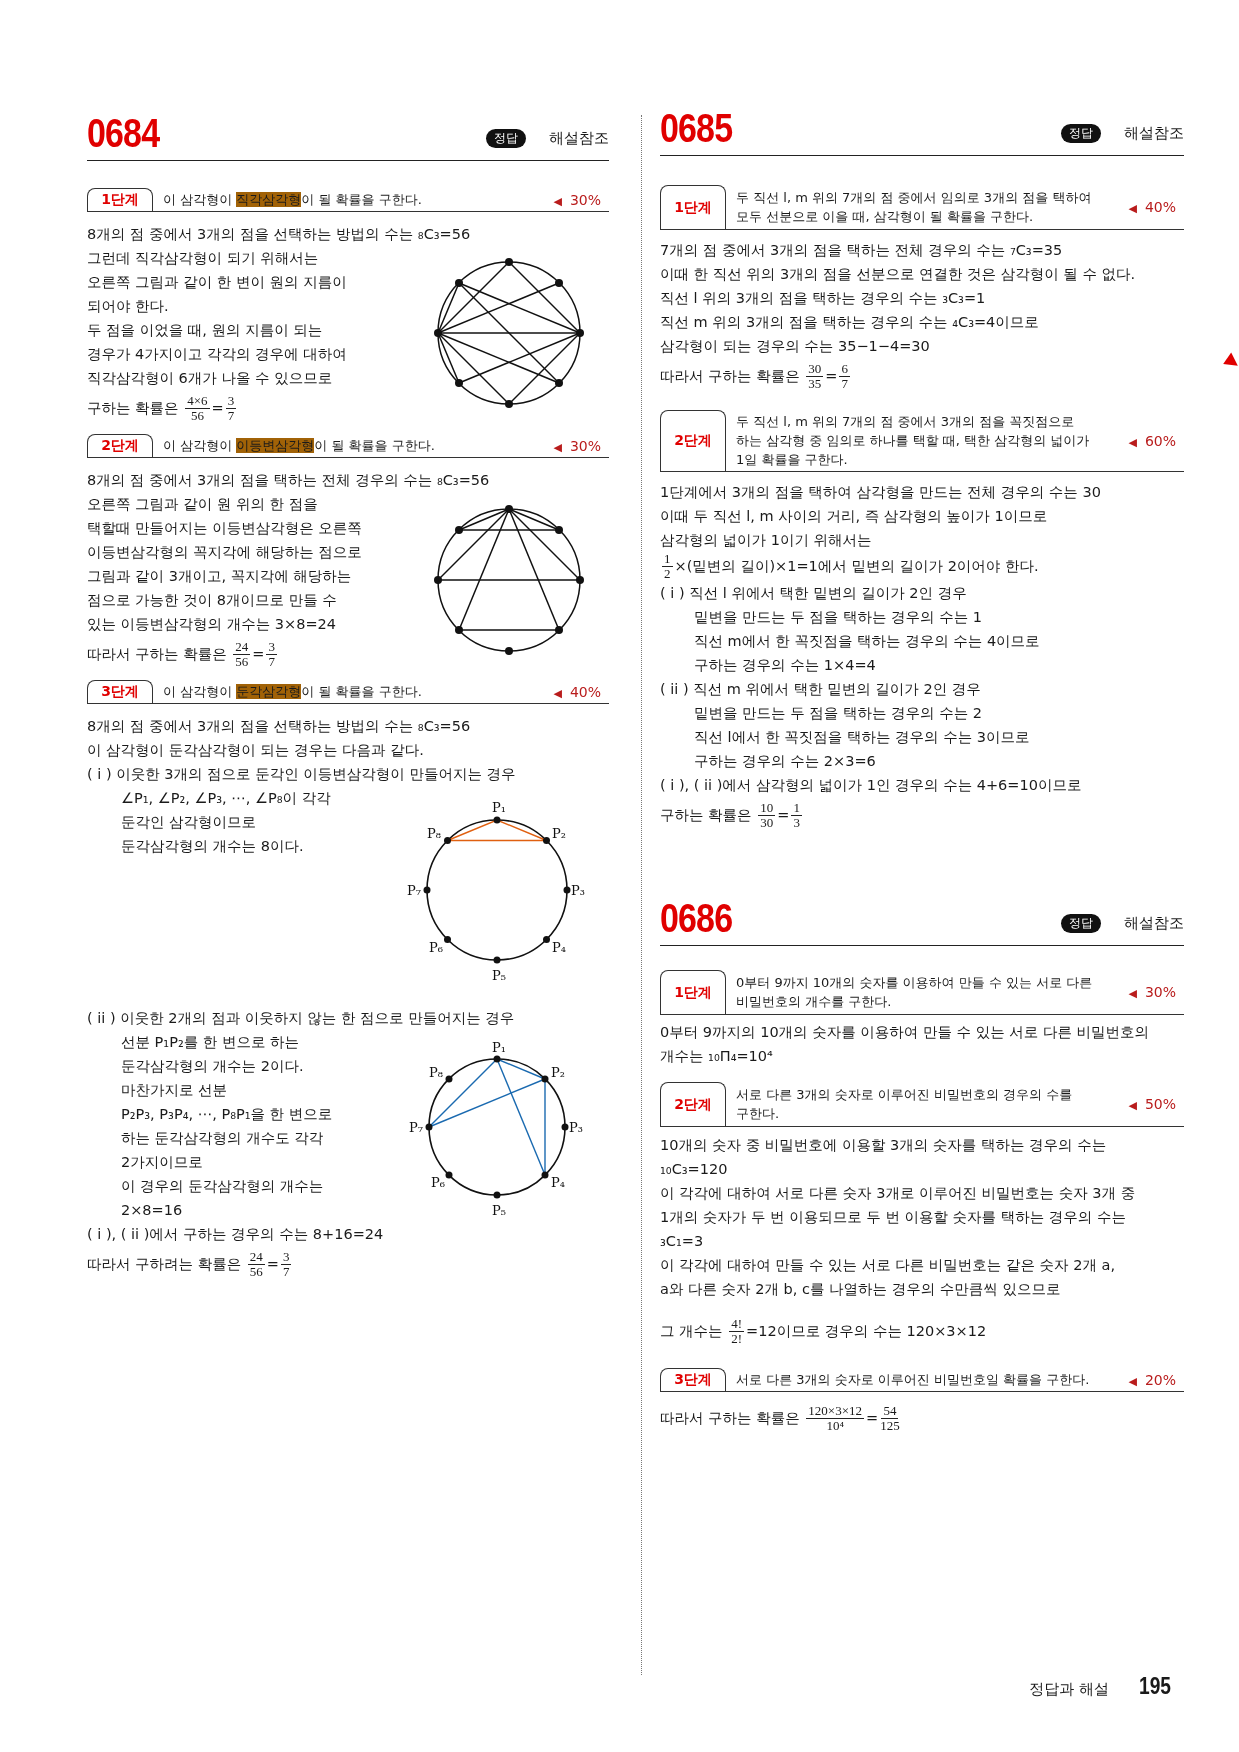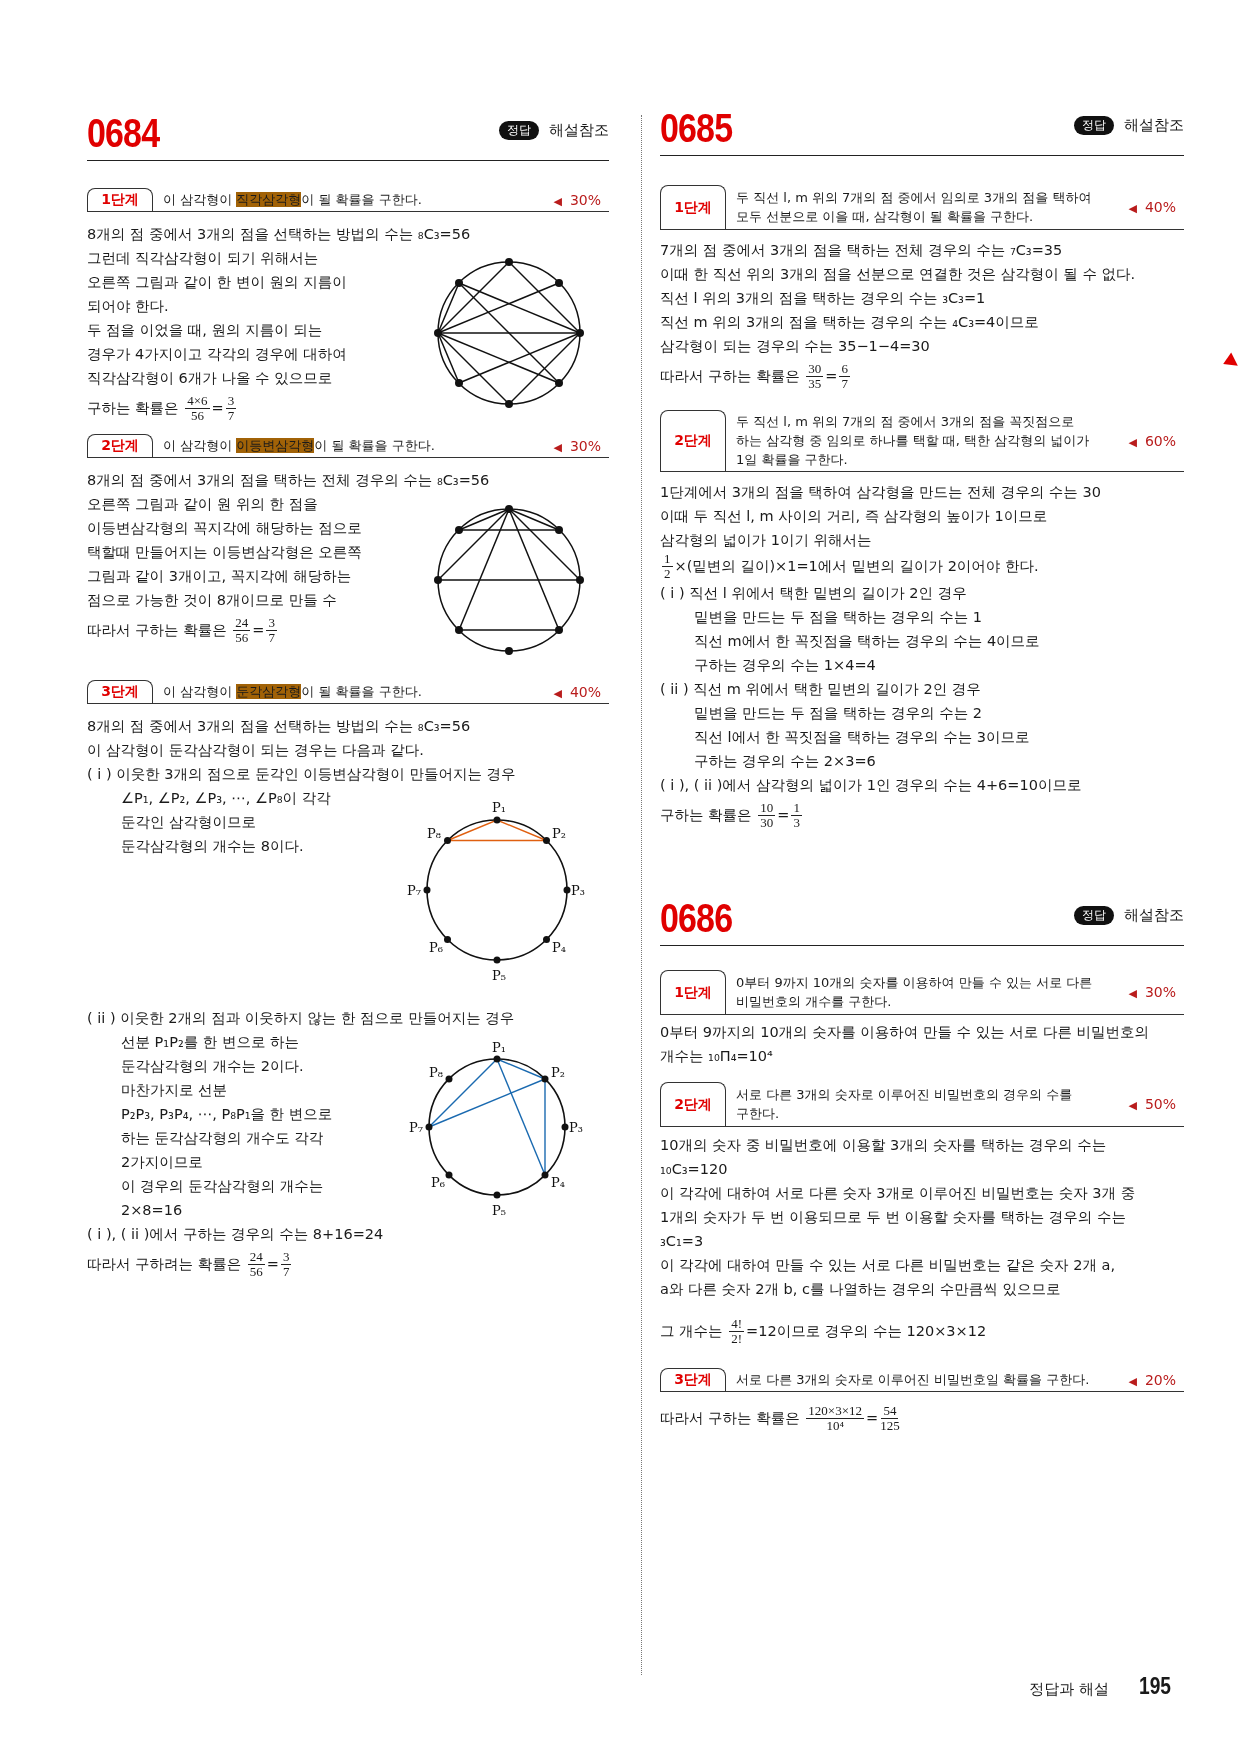--- a/index.html
+++ b/index.html
@@ -8,21 +8,21 @@
   .col { position: absolute; top: 0; }
   .col-left { left: 87px; width: 522px; }
   .col-right { left: 660px; width: 524px; }
   .divider { position: absolute; left: 641px; top: 115px; height: 1560px; border-left: 1px dotted #777; }
   .red-mark { position: absolute; left: 1226px; top: 355px; width: 0; height: 0;
               border-left: 13px solid #e00000; border-top: 7px solid transparent; border-bottom: 7px solid transparent; transform: rotate(35deg); }
 
   .prob-head { position: absolute; left: 0; right: 0; height: 56px; border-bottom: 1.5px solid #222; text-align: right; }
   .prob-num { position: absolute; left: 0; bottom: 4px; font-family: "Liberation Sans", sans-serif; font-weight: bold;
               font-size: 40px; color: #e00000; letter-spacing: -1px; transform: scaleX(0.85); transform-origin: left bottom; }
-  .answer { position: absolute; right: 0; bottom: 20px; display: flex; align-items: center; gap: 10px; font-size: 15px; }
+  .answer { position: absolute; right: 0; bottom: 12px; display: flex; align-items: center; gap: 23px; font-size: 15px; }
   .answer .pill { background: #111; color: #fff; border-radius: 10px; padding: 1px 8px; font-size: 12px; }
 
   .step { position: absolute; left: 0; right: 0; display: flex; align-items: center; border-bottom: 1.5px solid #333; }
   .step .tag { border: 1.3px solid #333; border-bottom: none; border-radius: 8px 8px 0 0; width: 66px; text-align: center;
                color: #e00000; font-weight: bold; font-size: 14px; align-self: stretch; display: flex; align-items: center; justify-content: center; }
   .step .desc { flex: 1; padding-left: 10px; font-size: 13px; line-height: 19px; }
   .step .pct { color: #b91c1c; font-size: 14px; padding-right: 8px; white-space: nowrap; }
   .step .pct::before { content: "◀"; font-size: 11px; margin-right: 8px; }
   .hl { background: #a16207; }
 
@@ -101,24 +101,25 @@
   </svg>
 
   <div class="step" style="top:434px;height:24px;">
     <span class="tag">2단계</span>
     <span class="desc"><span>이 삼각형이 </span><span class="hl">이등변삼각형</span><span>이 될 확률을 구한다.</span></span>
     <span class="pct">30%</span>
   </div>
   <div class="txt" style="top:468px;">
     <div>8개의 점 중에서 3개의 점을 택하는 전체 경우의 수는 ₈C₃=56</div>
       <div>오른쪽 그림과 같이 원 위의 한 점을</div>
+      <div>택할때 만들어지는 이등변삼각형은 오른쪽</div>
       <div>이등변삼각형의 꼭지각에 해당하는 점으로</div>
-      <div>택할때 만들어지는 이등변삼각형은 오른쪽</div>
       <div>그림과 같이 3개이고, 꼭지각에 해당하는</div>
       <div>점으로 가능한 것이 8개이므로 만들 수</div>
+      <div>있는 이등변삼각형의 개수는 3×8=24</div>
     <div style="margin-top:4px;"><span>따라서 구하는 확률은</span> <span class="frac">
           <span>24</span>
           <span>56</span>
         </span><span class="m">=</span><span class="frac">
           <span>3</span>
           <span>7</span>
         </span></div>
   </div>
   <svg class="fig" style="left:347px;top:505px;" width="150" height="150">
     <g stroke="#111" stroke-width="1.5" fill="none">

